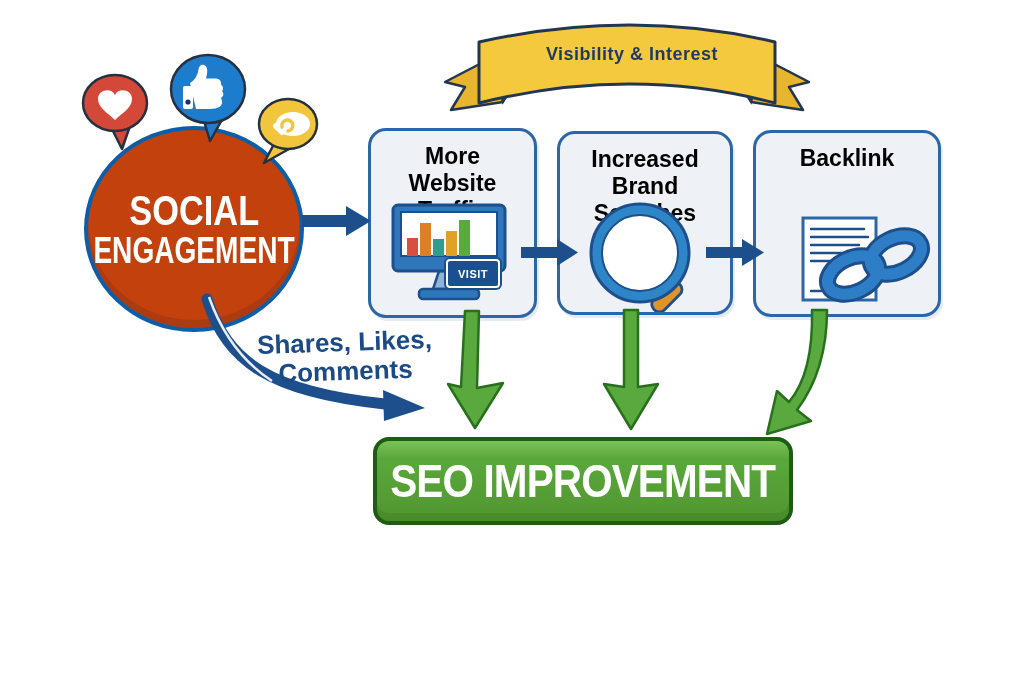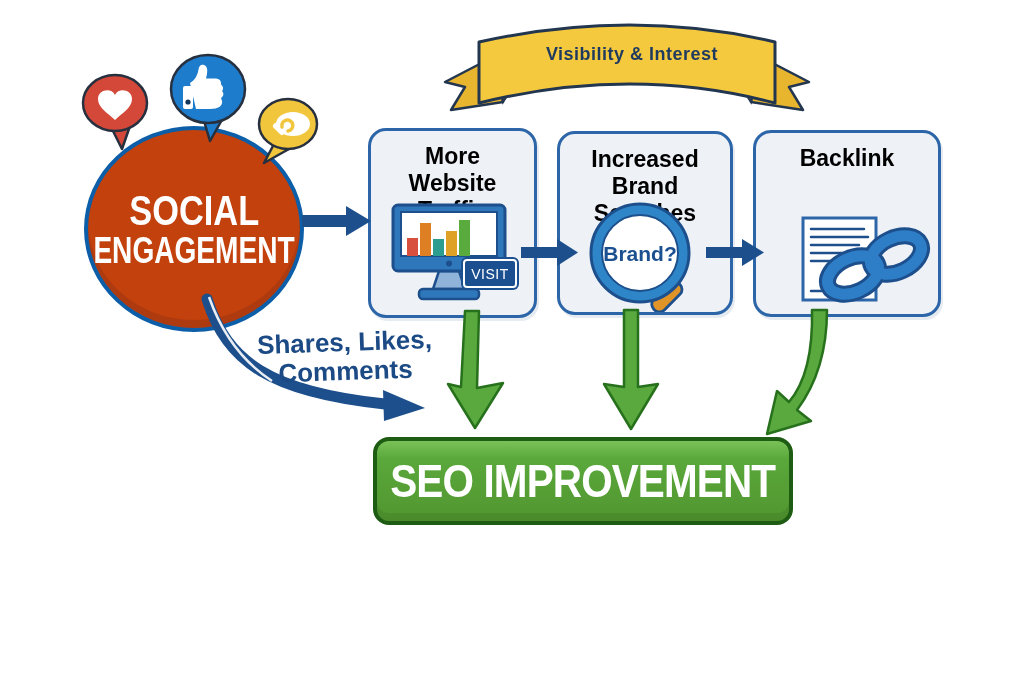--- a/index.html
+++ b/index.html
@@ -25,23 +25,23 @@
 
   
   .box{background:#eef2f7;border:3px solid #2d66a8;border-radius:18px;z-index:2;
        box-shadow:2px 3px 0 rgba(45,90,140,.12);}
   .box-title{position:absolute;left:0;top:12px;width:100%;text-align:center;
              font-weight:bold;color:#000000;font-size:23px;line-height:1.18;}
   #box-traffic{left:368px;top:128px;width:163px;height:184px;}
   #box-brand{left:557px;top:131px;width:170px;height:178px;}
   #box-backlink{left:753px;top:130px;width:182px;height:181px;}
 
-  .visit-badge{left:92px;top:128px;width:50px;height:25px;background:#1b4f8f;
+  .visit-badge{left:75px;top:128px;width:50px;height:25px;background:#1b4f8f;
                border:2px solid #ffffff;border-radius:4px;box-shadow:0 0 0 2px #1b4f8f;
-               color:#fff;font-weight:normal;font-size:14px;letter-spacing:.5px;
+               color:#fff;font-weight:bold;font-size:11px;letter-spacing:.5px;
                display:flex;align-items:center;justify-content:center;z-index:4;}
   .lens-text{left:18px;top:108px;width:124px;text-align:center;z-index:4;
              font-weight:bold;font-size:21px;color:#1a4f90;}
 
   
   .annotation{left:250px;top:328px;width:190px;text-align:center;z-index:6;
               font-weight:bold;font-size:26px;line-height:1.1;color:#1b4a85;transform:rotate(-2deg);}
 
   
   .seo-banner{left:373px;top:437px;width:420px;height:88px;border-radius:16px;
@@ -119,21 +119,20 @@
       <span>Increased</span><br>
       <span>Brand Searches</span>
     </div>
     <svg class="abs" style="left:0;top:0;" width="170" height="178" viewBox="0 0 170 178">
       <g transform="rotate(45 115 154)">
         <rect x="108" y="148" width="15" height="36" rx="7" fill="#e09427" stroke="#1d4f8c" stroke-width="2.8"></rect>
       </g>
       <circle cx="80" cy="119" r="49" fill="#2e86c8" stroke="#1d4f8c" stroke-width="3"></circle>
       <circle cx="80" cy="119" r="38" fill="#ffffff" stroke="#1d4f8c" stroke-width="2"></circle>
     </svg>
-    <div class="abs lens-text">Brand?</div>
   </div>
 
   <div class="abs box" id="box-backlink">
     <div class="box-title">
       <span>Backlink</span><br>
     </div>
     <svg class="abs" style="left:0;top:0;" width="182" height="181" viewBox="0 0 182 181">
       <rect x="47" y="85" width="73" height="82" fill="#ffffff" stroke="#2d66a8" stroke-width="3"></rect>
       <g stroke="#1d4f8c" stroke-width="2.5" stroke-linecap="round">
         <line x1="55" y1="96" x2="108" y2="96"></line>

